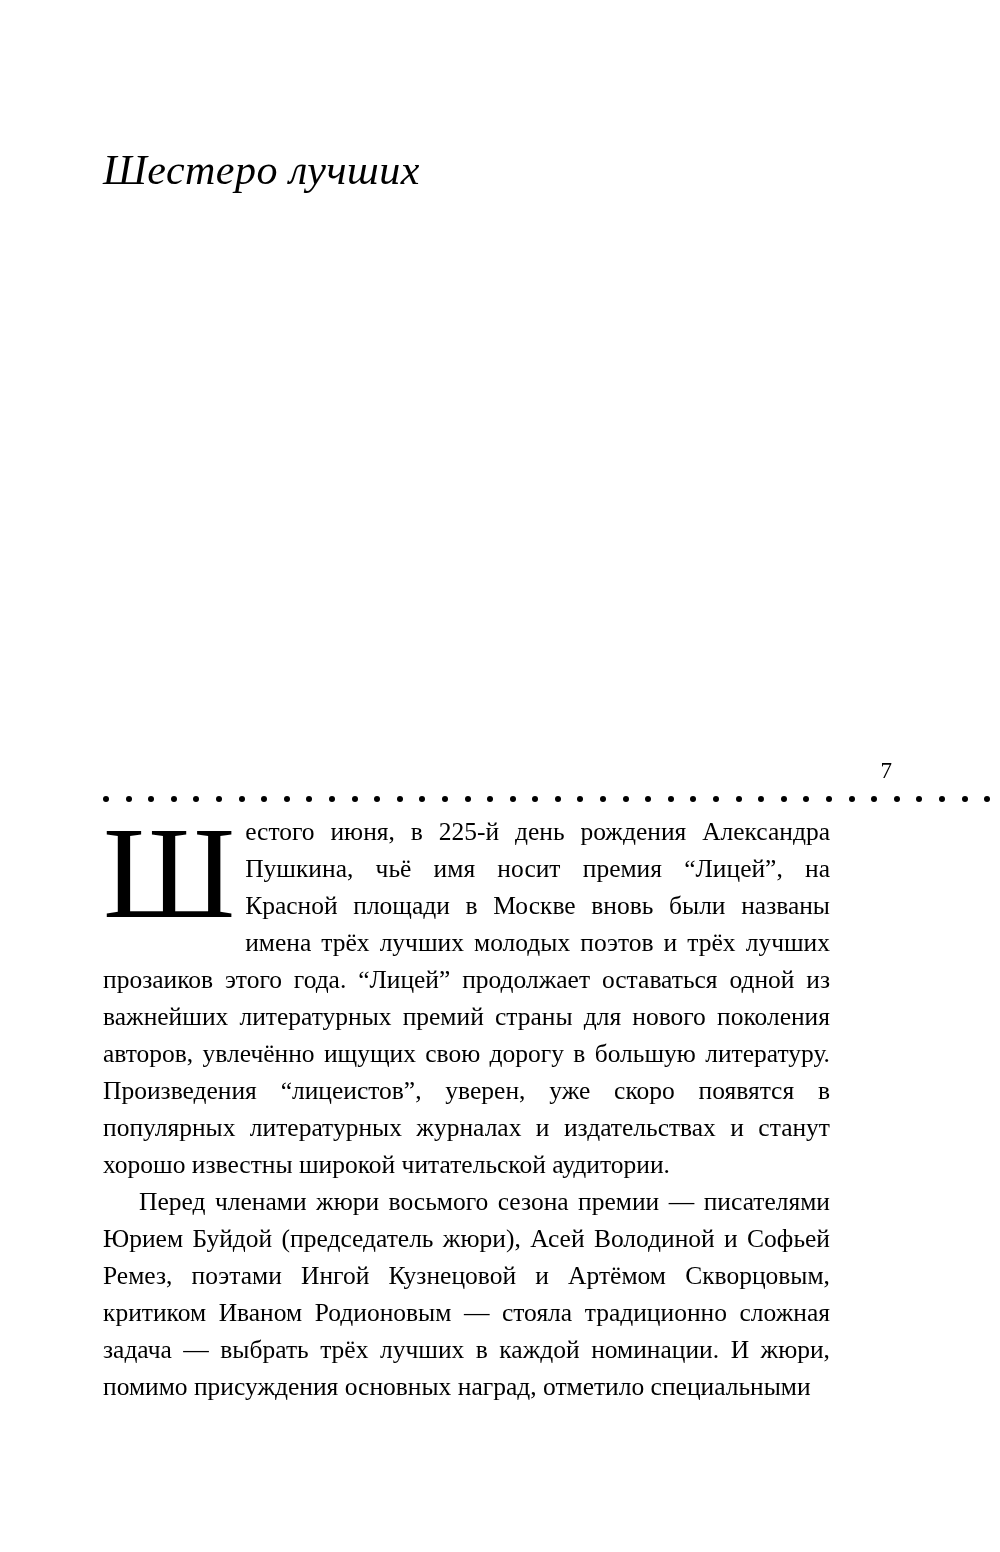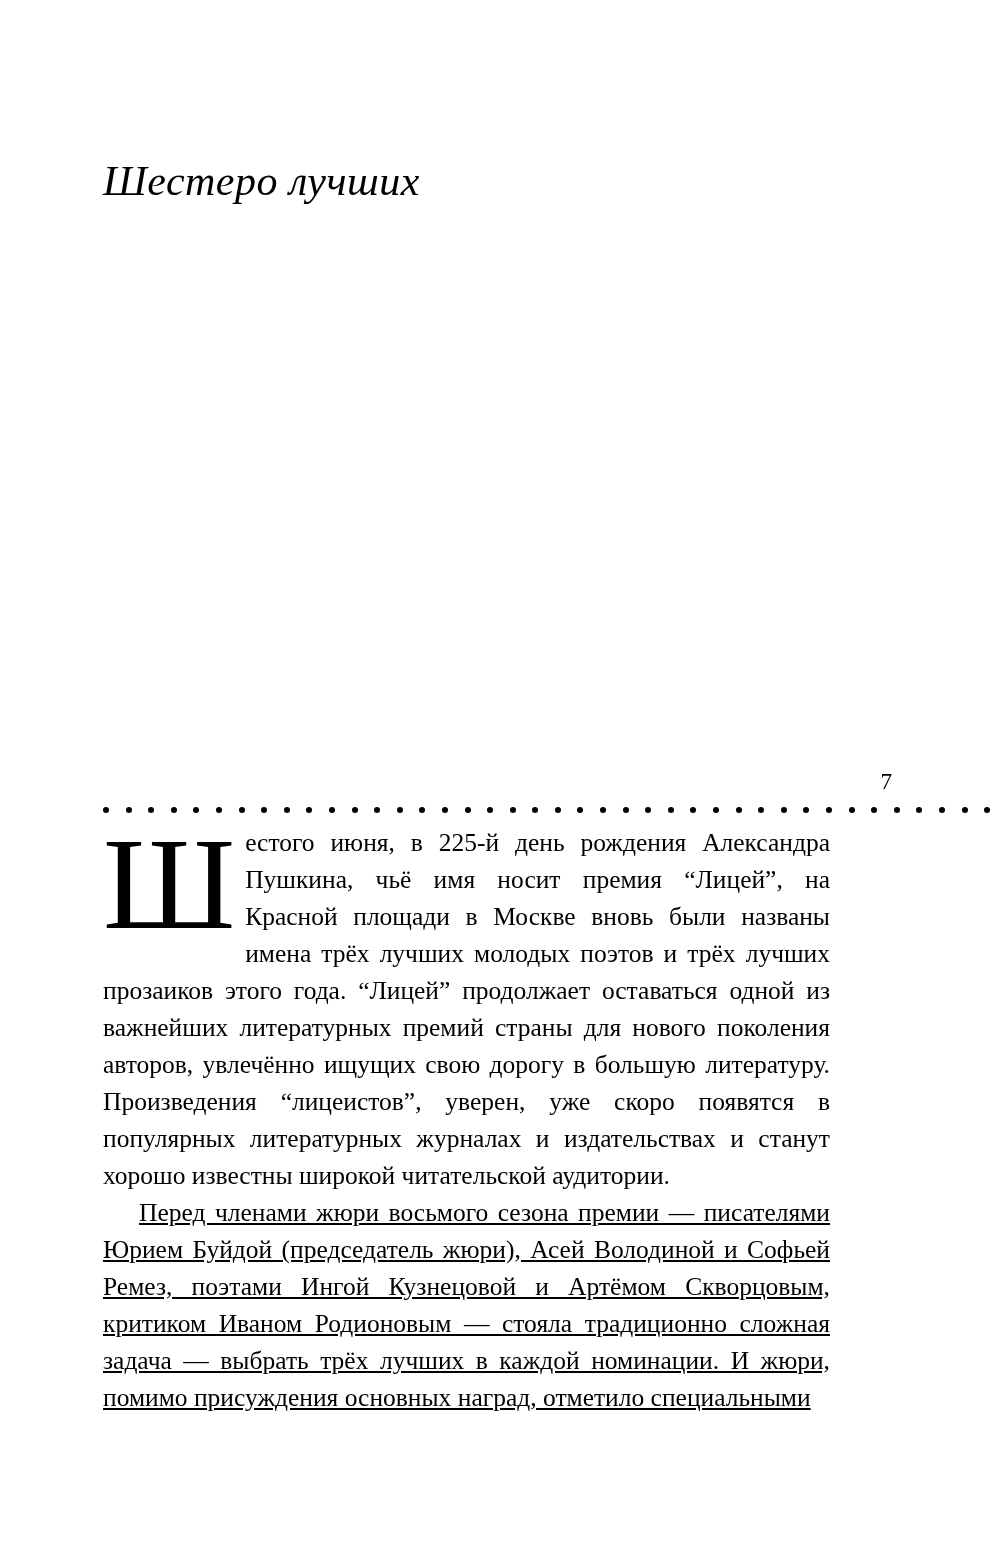--- a/index.html
+++ b/index.html
@@ -12,21 +12,21 @@
     height: 1552px;
     position: relative;
     font-family: "Liberation Serif", serif;
     color: #111111;
     overflow: hidden;
   }
 
   .page {
     position: absolute;
     left: 0;
-    top: 12px;
+    top: 1px;
     width: 1000px;
     height: 1432px;
   }
 
   .chapter-title {
     position: absolute;
     left: 103px;
     top: 145px;
     font-family: "Liberation Serif", serif;
     font-style: italic;
@@ -88,21 +88,20 @@
     font-weight: normal;
     color: #000000;
   }
 
   .para {
     margin: 0;
     text-align: justify;
   }
   .para + .para {
     text-indent: 36px;
-    text-decoration: underline;
   }
 </style>
 </head>
 <body>
 
 <div class="page">
 
   <div class="chapter-title">Шестеро лучших</div>
 
   <div class="page-number">7</div>

